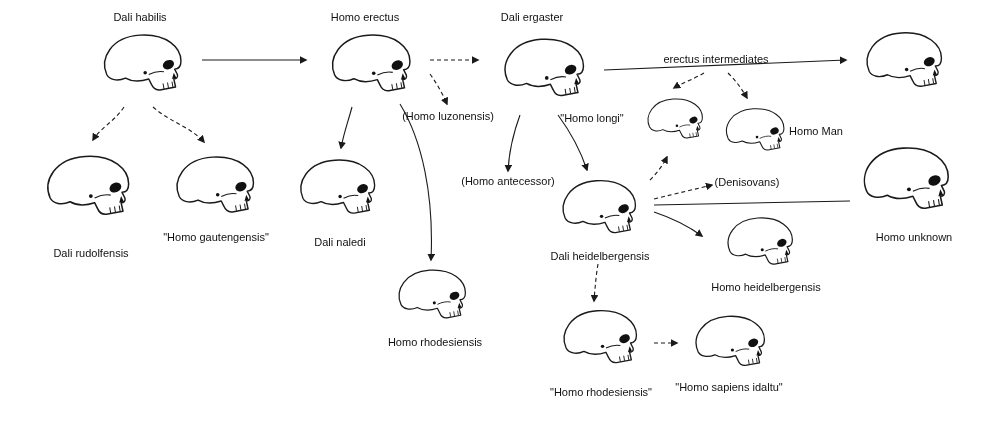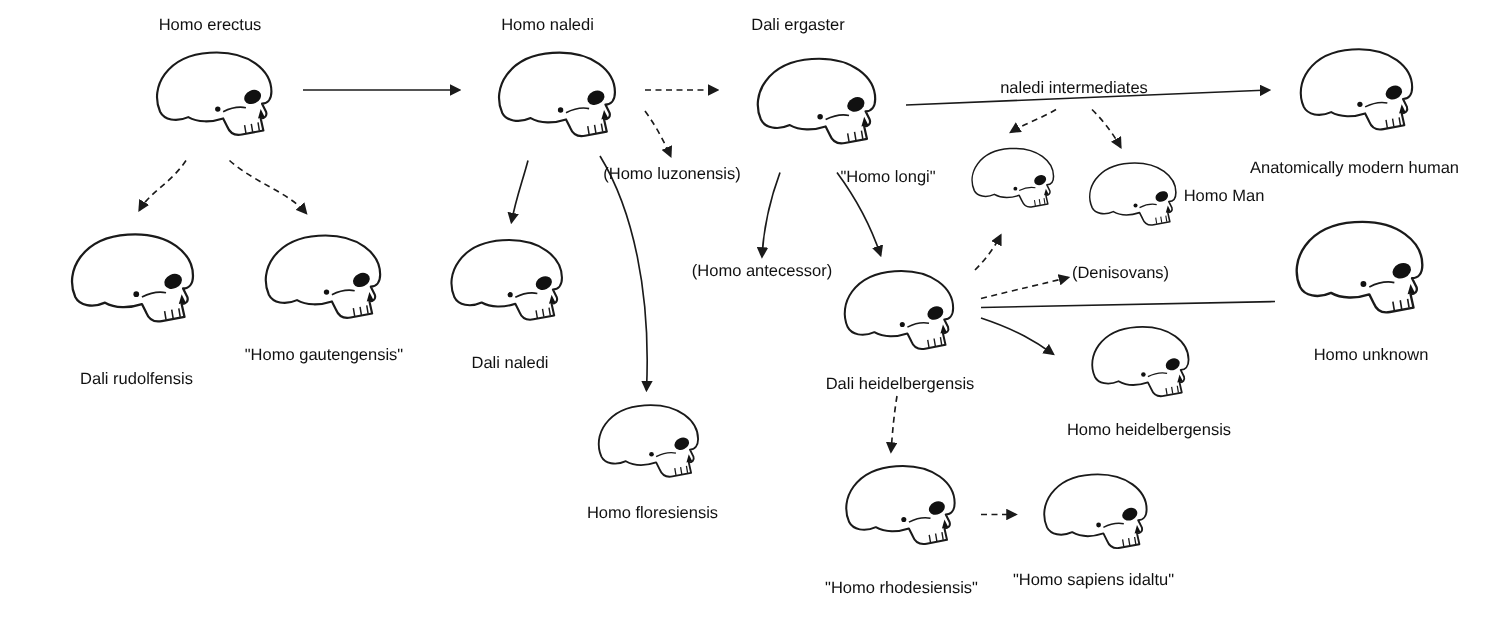--- a/index.html
+++ b/index.html
@@ -110,33 +110,32 @@
   <svg class="skull" style="left:386px;top:264px;width:92px;height:66px">
       <use href="#skull-shape"></use>
     </svg>
   <svg class="skull" style="left:550px;top:304px;width:100px;height:72px">
       <use href="#skull-shape"></use>
     </svg>
   <svg class="skull" style="left:680px;top:310px;width:100px;height:68px">
       <use href="#skull-shape"></use>
     </svg>
 
-  <div class="label" style="left:140px;top:11px">Homo erectus</div>
-  <div class="label" style="left:365px;top:11px">Homo naledi</div>
+  <div class="label" style="left:140px;top:11px">Dali habilis</div>
+  <div class="label" style="left:365px;top:11px">Homo erectus</div>
   <div class="label" style="left:532px;top:11px">Dali ergaster</div>
-  <div class="label" style="left:716px;top:53px">naledi intermediates</div>
-  <div class="label" style="left:903px;top:106px">Anatomically modern human</div>
+  <div class="label" style="left:716px;top:53px">erectus intermediates</div>
   <div class="label" style="left:448px;top:110px">(Homo luzonensis)</div>
   <div class="label" style="left:592px;top:112px">"Homo longi"</div>
   <div class="label" style="left:816px;top:125px">Homo Man</div>
   <div class="label" style="left:508px;top:175px">(Homo antecessor)</div>
   <div class="label" style="left:747px;top:176px">(Denisovans)</div>
   <div class="label" style="left:91px;top:247px">Dali rudolfensis</div>
   <div class="label" style="left:216px;top:231px">"Homo gautengensis"</div>
   <div class="label" style="left:340px;top:236px">Dali naledi</div>
   <div class="label" style="left:600px;top:250px">Dali heidelbergensis</div>
   <div class="label" style="left:914px;top:231px">Homo unknown</div>
   <div class="label" style="left:766px;top:281px">Homo heidelbergensis</div>
-  <div class="label" style="left:435px;top:336px">Homo floresiensis</div>
+  <div class="label" style="left:435px;top:336px">Homo rhodesiensis</div>
   <div class="label" style="left:601px;top:386px">"Homo rhodesiensis"</div>
   <div class="label" style="left:729px;top:381px">"Homo sapiens idaltu"</div>
 
 </div>
 
 </body></html>

